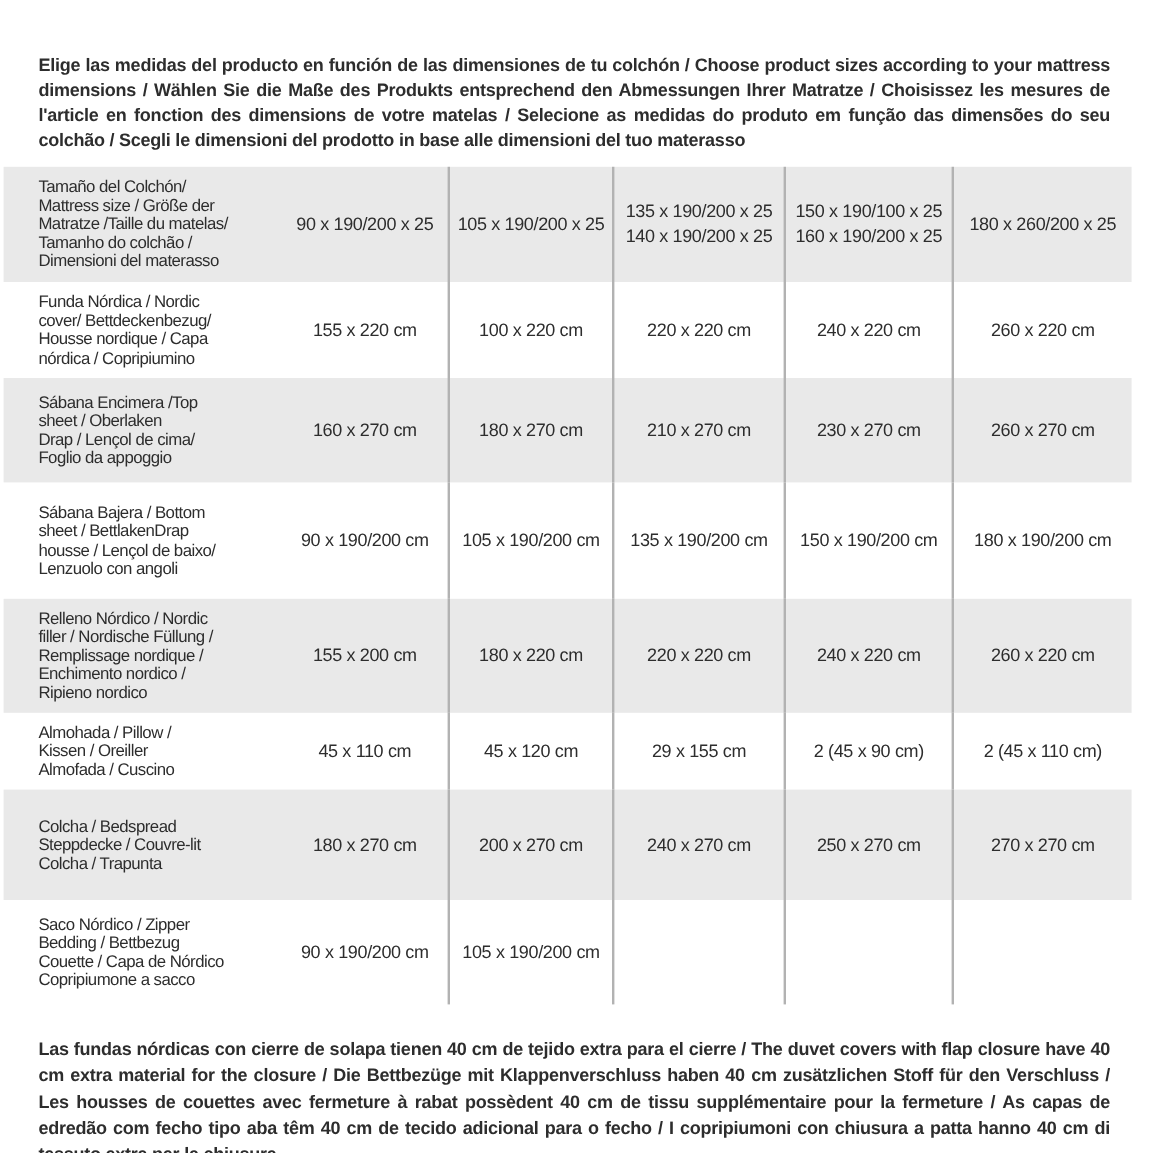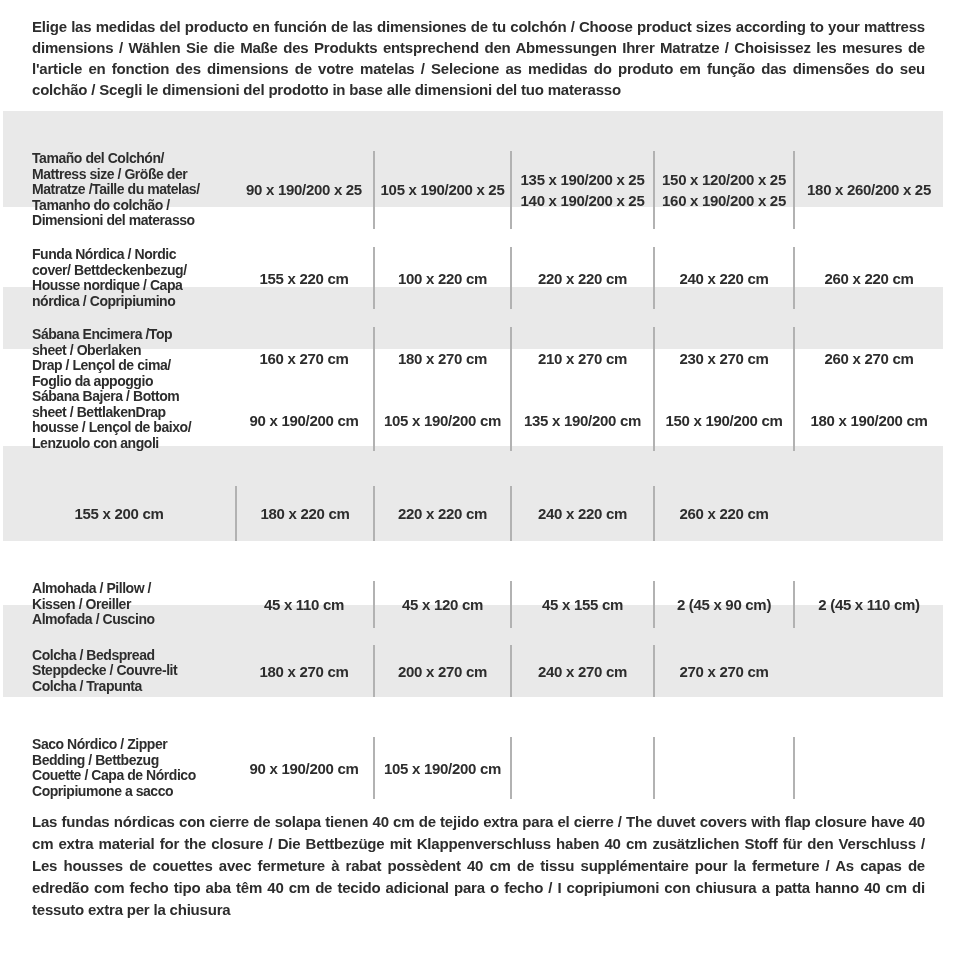--- a/index.html
+++ b/index.html
@@ -2,41 +2,41 @@
 <html><head>
 <meta charset="utf-8">
 <style>
   html,body{margin:0;padding:0;background:#ffffff;}
   body{
     width:961px;height:961px;overflow:hidden;
     font-family:"Liberation Sans","DejaVu Sans",sans-serif;
     color:#2d2d2d;-webkit-font-smoothing:antialiased;
   }
   .intro{
-    margin:16px 36px 0 32px;
+    margin:44px 36px 0 32px;
     font-size:15px;line-height:21px;font-weight:bold;
     text-align:justify;letter-spacing:-0.2px;
   }
   .footnote{
     margin:27px 36px 0 32px;
     font-size:15px;line-height:22px;font-weight:bold;
     text-align:justify;letter-spacing:-0.2px;
   }
   .size-table{margin:11px 0 0 3px;width:940px;}
   .trow{
     display:grid;
     grid-template-columns:232px 138px 137px 143px 140px 150px;
     width:940px;box-sizing:border-box;
   }
   .shade{background:#e9e9e9;}
-  .h0{height:96px}.h1{height:80px}.h2{height:62px}.h3{height:97px}
+  .h0{height:96px}.h1{height:80px}.h2{height:87px}.h3{height:97px}
   .h4{height:95px}.h5{height:64px}.h6{height:92px}.h7{height:87px}
   .cell{
     display:flex;align-items:center;box-sizing:border-box;
-    white-space:pre-line;font-weight:bold;margin-top:40px;
+    white-space:pre-line;font-weight:normal;
   }
   .lbl{
     padding-left:29px;padding-right:6px;
     font-size:14px;line-height:15.5px;letter-spacing:-0.45px;
     justify-content:flex-start;text-align:left;
   }
   .val{
     justify-content:center;text-align:center;
     font-size:15px;line-height:21px;letter-spacing:-0.3px;
   }
@@ -52,21 +52,21 @@
   <div class="trow shade h0">
     <div class="cell lbl">Tamaño del Colchón/
 Mattress size / Größe der
 Matratze /Taille du matelas/
 Tamanho do colchão /
 Dimensioni del materasso</div>
     <div class="cell val">90 x 190/200 x 25</div>
     <div class="cell val d">105 x 190/200 x 25</div>
     <div class="cell val d">135 x 190/200 x 25
 140 x 190/200 x 25</div>
-    <div class="cell val d">150 x 120/200 x 25
+    <div class="cell val d">150 x 190/100 x 25
 160 x 190/200 x 25</div>
     <div class="cell val d">180 x 260/200 x 25</div>
   </div>
 
   <div class="trow h1">
     <div class="cell lbl">Funda Nórdica / Nordic
 cover/ Bettdeckenbezug/
 Housse nordique / Capa
 nórdica / Copripiumino</div>
     <div class="cell val">155 x 220 cm</div>
@@ -94,45 +94,51 @@
 housse / Lençol de baixo/
 Lenzuolo con angoli</div>
     <div class="cell val">90 x 190/200 cm</div>
     <div class="cell val d">105 x 190/200 cm</div>
     <div class="cell val d">135 x 190/200 cm</div>
     <div class="cell val d">150 x 190/200 cm</div>
     <div class="cell val d">180 x 190/200 cm</div>
   </div>
 
   <div class="trow shade h4">
+    <div class="cell lbl">Relleno Nórdico / Nordic
+filler / Nordische Füllung /
+Remplissage nordique /
+Enchimento nordico /
+Ripieno nordico</div>
     <div class="cell val">155 x 200 cm</div>
     <div class="cell val d">180 x 220 cm</div>
     <div class="cell val d">220 x 220 cm</div>
     <div class="cell val d">240 x 220 cm</div>
     <div class="cell val d">260 x 220 cm</div>
   </div>
 
   <div class="trow h5">
     <div class="cell lbl">Almohada / Pillow /
 Kissen / Oreiller
 Almofada / Cuscino</div>
     <div class="cell val">45 x 110 cm</div>
     <div class="cell val d">45 x 120 cm</div>
-    <div class="cell val d">45 x 155 cm</div>
+    <div class="cell val d">29 x 155 cm</div>
     <div class="cell val d">2 (45 x 90 cm)</div>
     <div class="cell val d">2 (45 x 110 cm)</div>
   </div>
 
   <div class="trow shade h6">
     <div class="cell lbl">Colcha / Bedspread
 Steppdecke / Couvre-lit
 Colcha / Trapunta</div>
     <div class="cell val">180 x 270 cm</div>
     <div class="cell val d">200 x 270 cm</div>
     <div class="cell val d">240 x 270 cm</div>
+    <div class="cell val d">250 x 270 cm</div>
     <div class="cell val d">270 x 270 cm</div>
   </div>
 
   <div class="trow h7">
     <div class="cell lbl">Saco Nórdico / Zipper
 Bedding / Bettbezug
 Couette / Capa de Nórdico
 Copripiumone a sacco</div>
     <div class="cell val">90 x 190/200 cm</div>
     <div class="cell val d">105 x 190/200 cm</div>

